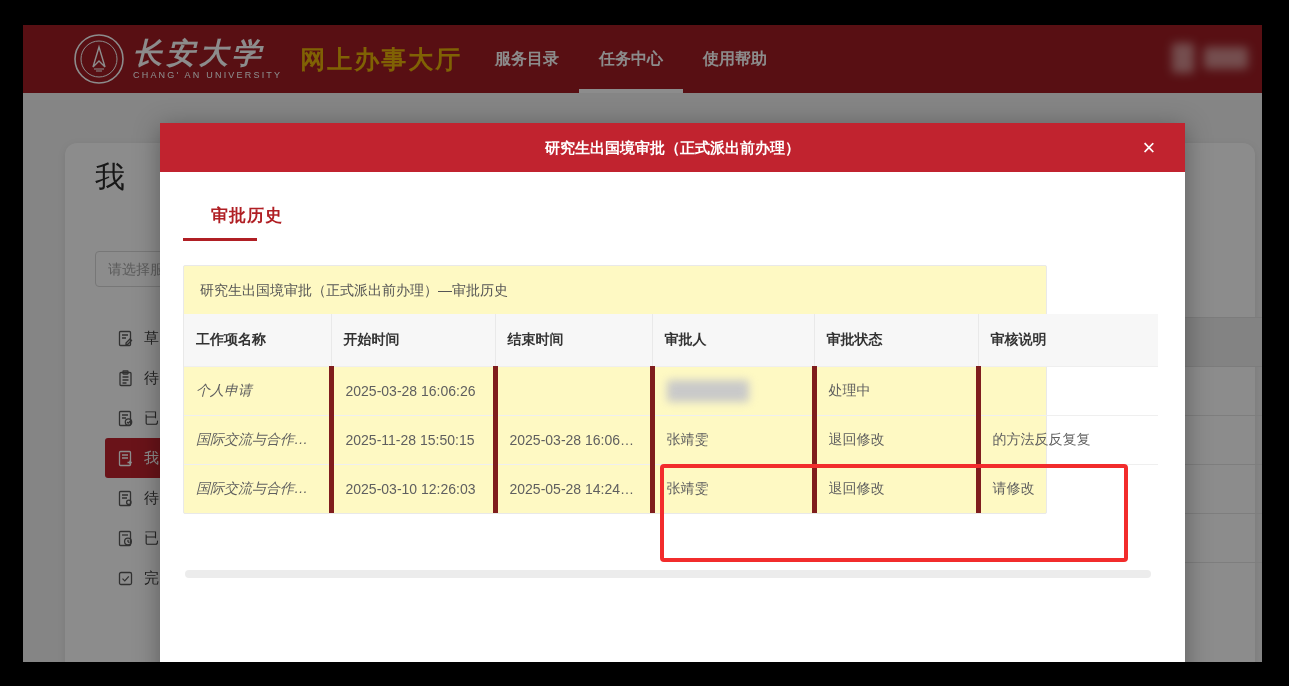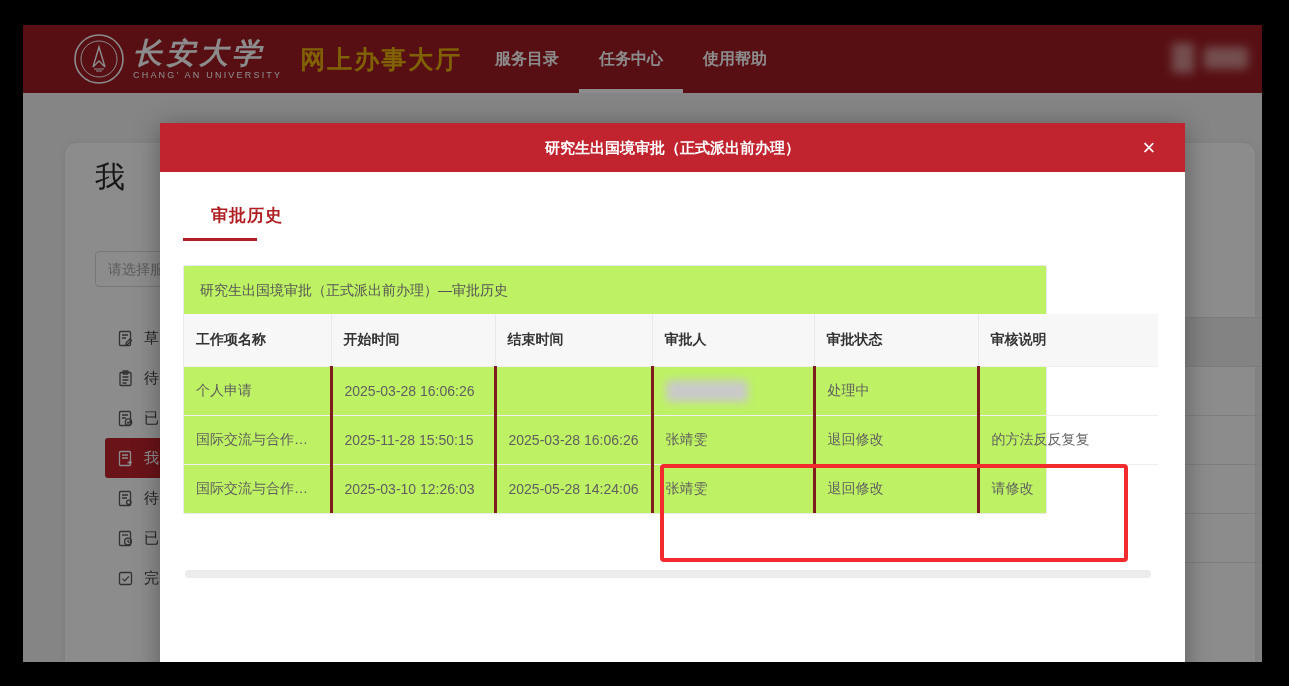--- a/index.html
+++ b/index.html
@@ -62,30 +62,30 @@
   .modal-close { position:absolute; right:22px; top:11px; width:28px; height:28px;
                  color:#fff; font-size:22px; line-height:28px; text-align:center; cursor:pointer; }
   .modal-body { position:relative; width:100%; height:511px; }
 
   .section-title { position:absolute; left:23px; top:32px; font-size:17px; font-weight:bold;
                    color:#b01f24; letter-spacing:1px;margin-left:28px; }
   .section-underline { position:absolute; left:23px; top:66px; width:74px; height:3px;
                    background:#b01f24; }
 
   .table-wrap { position:absolute; left:23px; top:93px; width:864px;
-                border:1px solid #e9e9e9; border-radius:2px; background:#bef264; }
+                border:1px solid #e9e9e9; border-radius:2px; background:#fef9c3; }
   .table-caption { height:48px; line-height:48px; padding:0 16px; font-size:14px; color:#555; }
   table.hist { width:100%; border-collapse:collapse; table-layout:fixed; }
   table.hist th { background:#f7f7f7; font-size:14px; font-weight:bold; color:#333;
                   text-align:left; height:52px; padding:0 12px; border-left:1px solid #e9e9e9; }
   table.hist th:first-child { border-left:none; }
   table.hist td { font-size:14px; color:#5f5f5f; height:49px; padding:0 12px;
-                  border-top:1px solid #efefef; border-left:3px solid #7f1d1d;
+                  border-top:1px solid #efefef; border-left:5px solid #7f1d1d;
                   white-space:nowrap; overflow:hidden; text-overflow:ellipsis; }
-  table.hist td:first-child { border-left:none; }
+  table.hist td:first-child { border-left:none;font-style:italic; }
   .redacted-cell { width:82px; height:22px; background:#c9c9c9; filter:blur(4px); border-radius:3px; }
 
   .highlight-box { position:absolute; left:500px; top:292px; width:468px; height:98px;
                    border:4px solid #f22c2c; border-radius:4px; z-index:3; pointer-events:none; }
   .hscrollbar { position:absolute; left:25px; top:398px; width:966px; height:8px;
                 background:#ececec; border-radius:4px; cursor:pointer; }
 </style>
 </head>
 <body>
 

